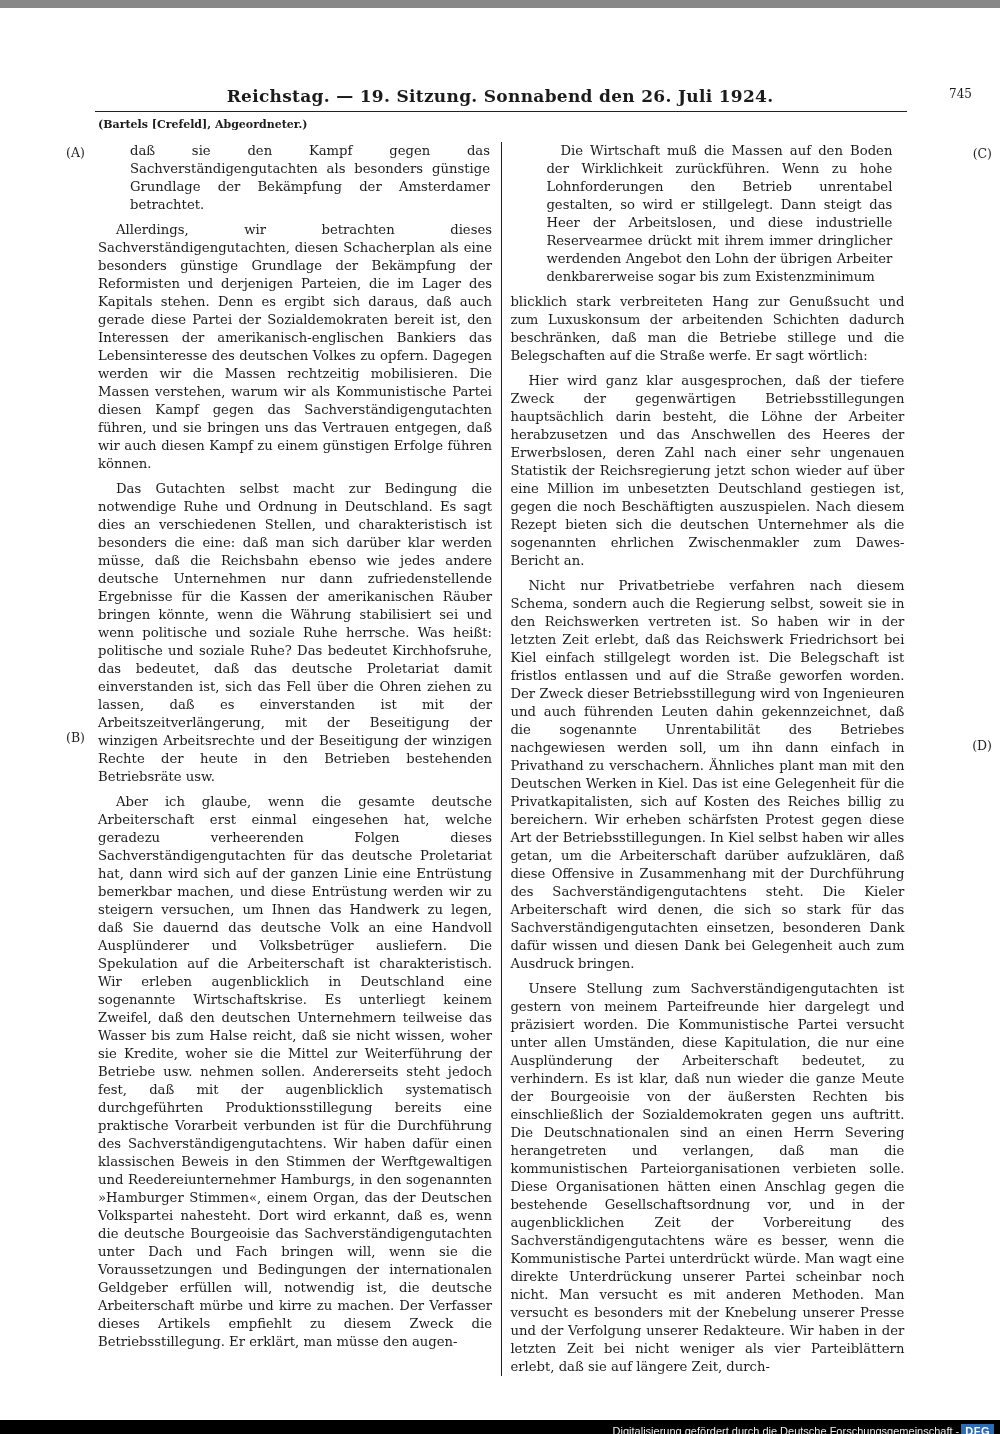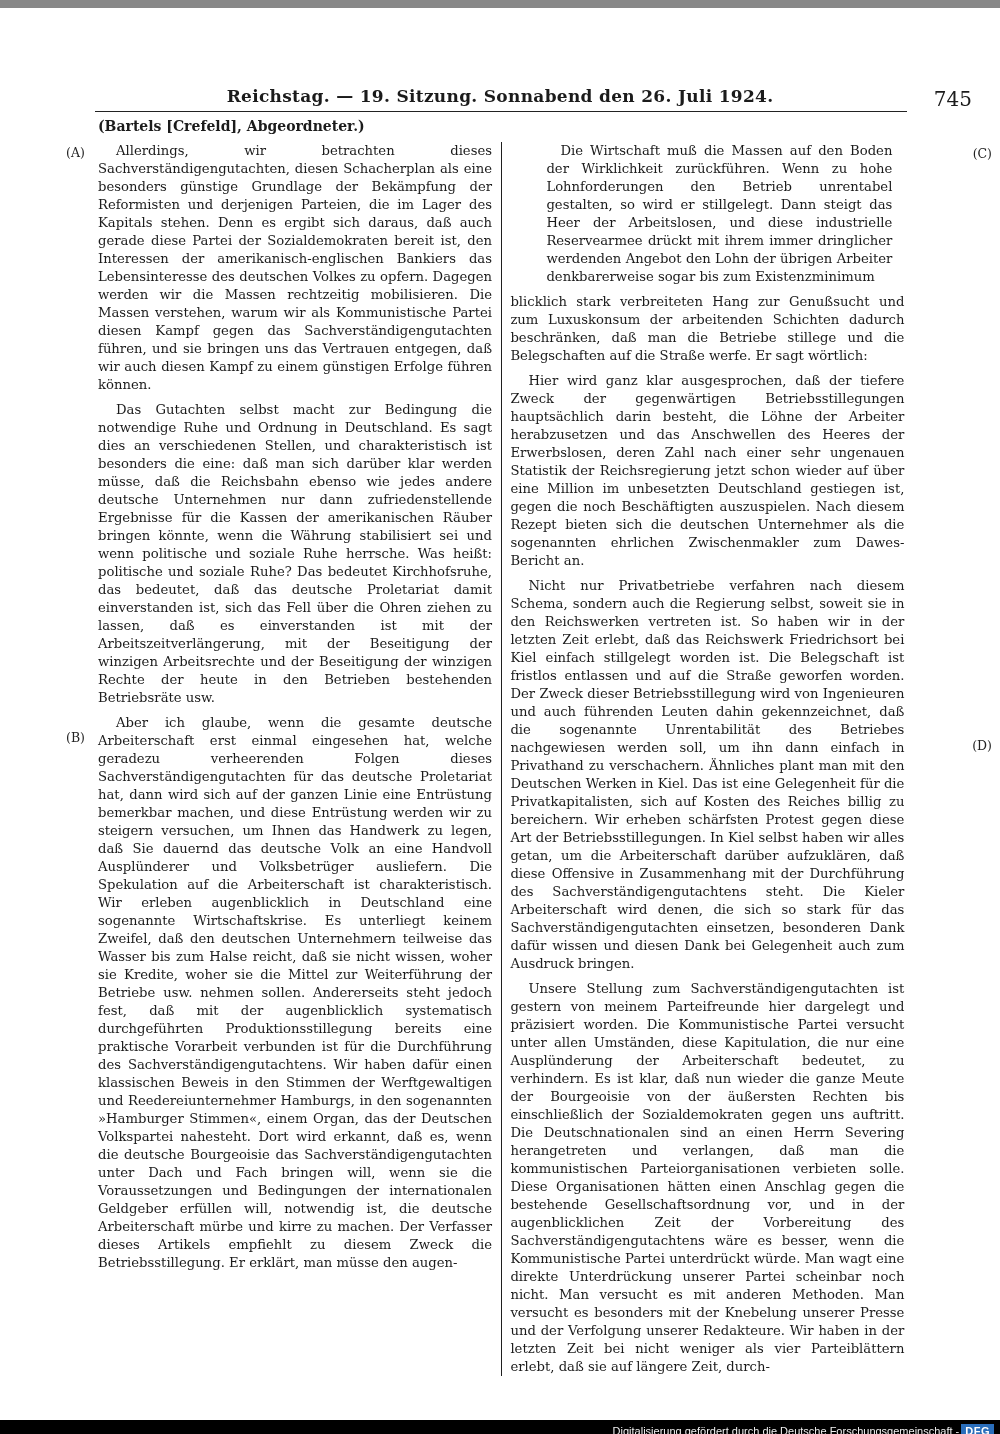--- a/index.html
+++ b/index.html
@@ -15,30 +15,30 @@
   }
   
   .running-head{
     position:absolute;top:78px;left:95px;right:95px;
     text-align:center;
     font-size:17px;font-weight:bold;
     letter-spacing:.3px;
   }
   .page-number{
     position:absolute;top:79px;right:28px;
-    font-size:20px;
+    font-size:12px;
   }
   .header-rule{
     position:absolute;top:103px;left:95px;width:812px;
     border-bottom:1.6px solid #222;
   }
   
   .speaker-note{
     position:absolute;top:110px;left:98px;
-    font-size:14px;font-weight:bold;
+    font-size:11px;font-weight:bold;
   }
   
   .columns{
     position:absolute;top:134px;left:98px;right:88px;
     display:flex;
     align-items:stretch;
   }
   .col{
     width:394px;
     font-size:13.2px;
@@ -111,20 +111,21 @@
   <div class="speaker-note">(Bartels [Crefeld], Abgeordneter.)</div>
 
   <span class="margin-mark mark-a">(A)</span>
   <span class="margin-mark mark-b">(B)</span>
   <span class="margin-mark mark-c">(C)</span>
   <span class="margin-mark mark-d">(D)</span>
 
   <div class="columns">
 
     <div class="col">
+      <p class="para block-indent">daß sie den Kampf gegen das Sachverständigengutachten als besonders günstige Grundlage der Bekämpfung der Amsterdamer betrachtet.</p>
       <p class="para">Allerdings, wir betrachten dieses Sachverständigengutachten, diesen Schacherplan als eine besonders günstige Grundlage der Bekämpfung der Reformisten und derjenigen Parteien, die im Lager des Kapitals stehen. Denn es ergibt sich daraus, daß auch gerade diese Partei der Sozialdemokraten bereit ist, den Interessen der amerikanisch-englischen Bankiers das Lebensinteresse des deutschen Volkes zu opfern. Dagegen werden wir die Massen rechtzeitig mobilisieren. Die Massen verstehen, warum wir als Kommunistische Partei diesen Kampf gegen das Sachverständigengutachten führen, und sie bringen uns das Vertrauen entgegen, daß wir auch diesen Kampf zu einem günstigen Erfolge führen können.</p>
       <p class="para">Das Gutachten selbst macht zur Bedingung die notwendige Ruhe und Ordnung in Deutschland. Es sagt dies an verschiedenen Stellen, und charakteristisch ist besonders die eine: daß man sich darüber klar werden müsse, daß die Reichsbahn ebenso wie jedes andere deutsche Unternehmen nur dann zufriedenstellende Ergebnisse für die Kassen der amerikanischen Räuber bringen könnte, wenn die Währung stabilisiert sei und wenn politische und soziale Ruhe herrsche. Was heißt: politische und soziale Ruhe? Das bedeutet Kirchhofsruhe, das bedeutet, daß das deutsche Proletariat damit einverstanden ist, sich das Fell über die Ohren ziehen zu lassen, daß es einverstanden ist mit der Arbeitszeitverlängerung, mit der Beseitigung der winzigen Arbeitsrechte und der Beseitigung der winzigen Rechte der heute in den Betrieben bestehenden Betriebsräte usw.</p>
       <p class="para">Aber ich glaube, wenn die gesamte deutsche Arbeiterschaft erst einmal eingesehen hat, welche geradezu verheerenden Folgen dieses Sachverständigengutachten für das deutsche Proletariat hat, dann wird sich auf der ganzen Linie eine Entrüstung bemerkbar machen, und diese Entrüstung werden wir zu steigern versuchen, um Ihnen das Handwerk zu legen, daß Sie dauernd das deutsche Volk an eine Handvoll Ausplünderer und Volksbetrüger ausliefern. Die Spekulation auf die Arbeiterschaft ist charakteristisch. Wir erleben augenblicklich in Deutschland eine sogenannte Wirtschaftskrise. Es unterliegt keinem Zweifel, daß den deutschen Unternehmern teilweise das Wasser bis zum Halse reicht, daß sie nicht wissen, woher sie Kredite, woher sie die Mittel zur Weiterführung der Betriebe usw. nehmen sollen. Andererseits steht jedoch fest, daß mit der augenblicklich systematisch durchgeführten Produktionsstillegung bereits eine praktische Vorarbeit verbunden ist für die Durchführung des Sachverständigengutachtens. Wir haben dafür einen klassischen Beweis in den Stimmen der Werftgewaltigen und Reedereiunternehmer Hamburgs, in den sogenannten »Hamburger Stimmen«, einem Organ, das der Deutschen Volkspartei nahesteht. Dort wird erkannt, daß es, wenn die deutsche Bourgeoisie das Sachverständigengutachten unter Dach und Fach bringen will, wenn sie die Voraussetzungen und Bedingungen der internationalen Geldgeber erfüllen will, notwendig ist, die deutsche Arbeiterschaft mürbe und kirre zu machen. Der Verfasser dieses Artikels empfiehlt zu diesem Zweck die Betriebsstillegung. Er erklärt, man müsse den augen-</p>
     </div>
 
     <div class="col-divider"></div>
 
     <div class="col">
       <p class="para quote">Die Wirtschaft muß die Massen auf den Boden der Wirklichkeit zurückführen. Wenn zu hohe Lohnforderungen den Betrieb unrentabel gestalten, so wird er stillgelegt. Dann steigt das Heer der Arbeitslosen, und diese industrielle Reservearmee drückt mit ihrem immer dringlicher werdenden Angebot den Lohn der übrigen Arbeiter denkbarerweise sogar bis zum Existenzminimum</p>
       <p class="para no-indent">blicklich stark verbreiteten Hang zur Genußsucht und zum Luxuskonsum der arbeitenden Schichten dadurch beschränken, daß man die Betriebe stillege und die Belegschaften auf die Straße werfe. Er sagt wörtlich:</p>

